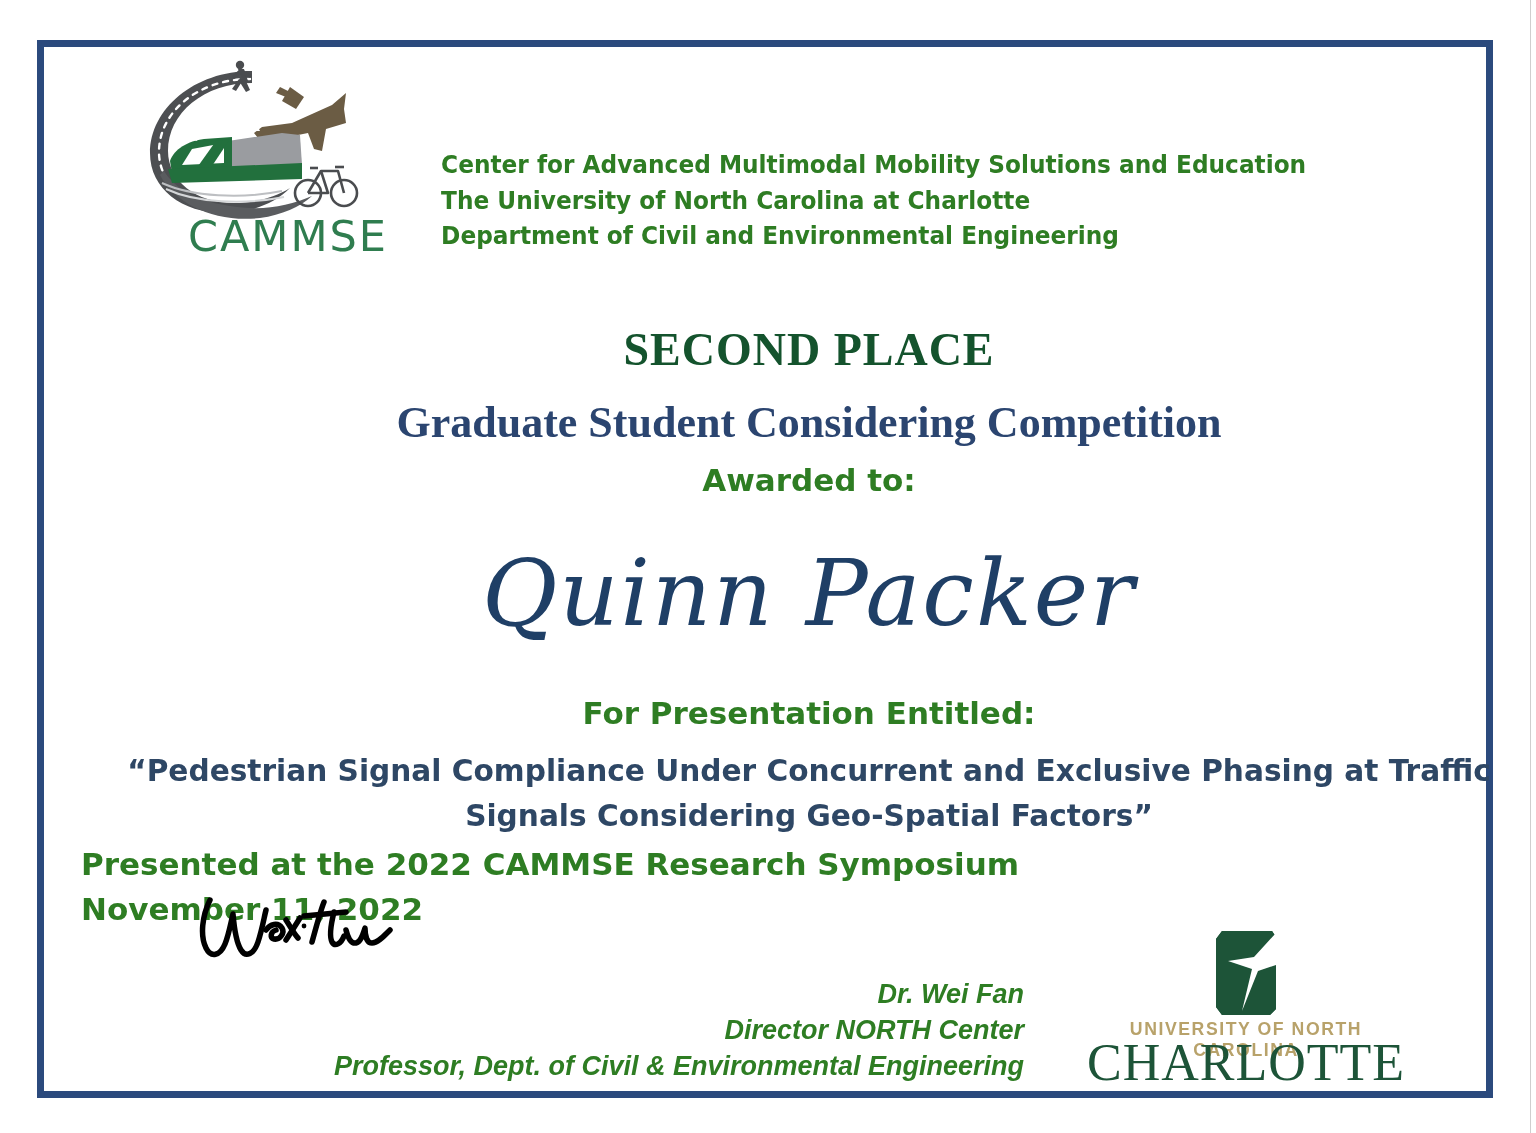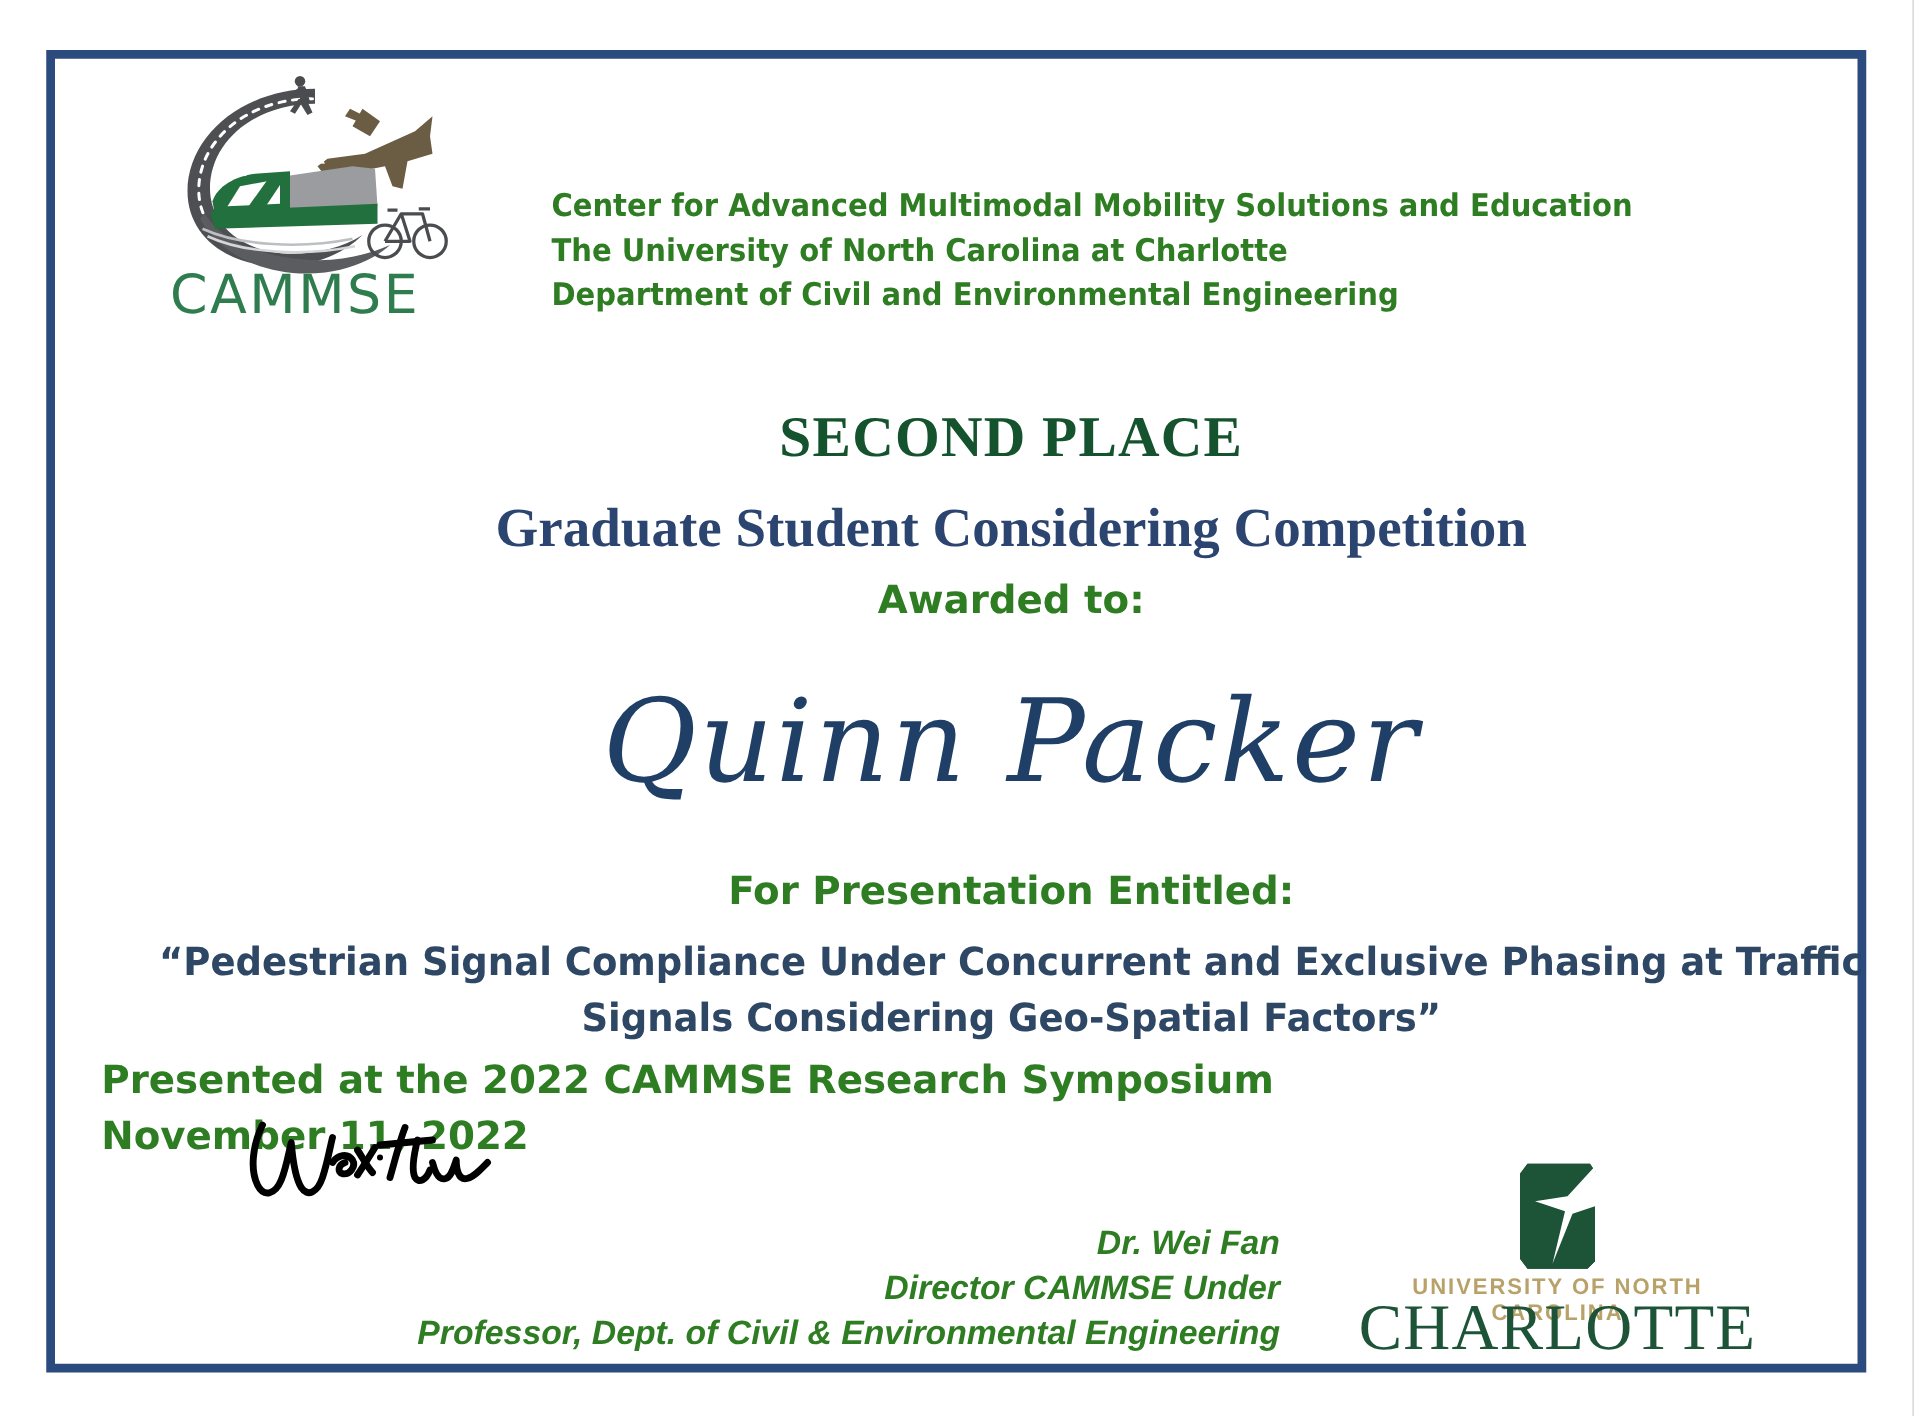--- a/index.html
+++ b/index.html
@@ -48,24 +48,24 @@
   }
   .cammse-mark {
     position: absolute;
     left: 0;
     top: 0;
     width: 240px;
     height: 168px;
   }
   .cammse-word {
     position: absolute;
-    left: 4px;
+    left: 16px;
     top: 158px;
     width: 240px;
-    text-align: left;
+    text-align: right;
     font-family: "DejaVu Sans", sans-serif;
     font-size: 43px;
     letter-spacing: 2px;
     color: #2f7d4f;
     font-weight: 400;
     line-height: 1;
   }
 
   
   .header-lines {
@@ -373,21 +373,21 @@
         <path d="M 152 40
                  C 154 48, 157 54, 162 53
                  C 167 52, 169 44, 171 38
                  C 171 46, 173 53, 178 53
                  C 184 53, 190 46, 196 40"></path>
       </g>
     </svg>
 
     <div class="signature-block">
       <div class="signature-line">Dr. Wei Fan</div>
-      <div class="signature-line">Director CAMMSE Under</div>
+      <div class="signature-line">Director NORTH Center</div>
       <div class="signature-line">Professor, Dept. of Civil &amp; Environmental Engineering</div>
     </div>
 
     <div class="uncc-logo">
       <svg class="uncc-crown" viewBox="0 0 340 92">
 
         <path d="M 146 4
                  L 196 4
                  L 200 10
                  L 200 30

